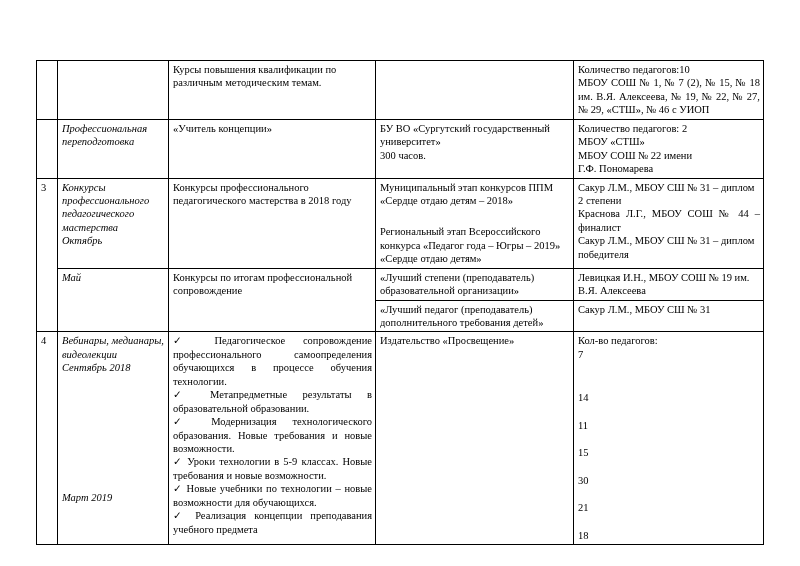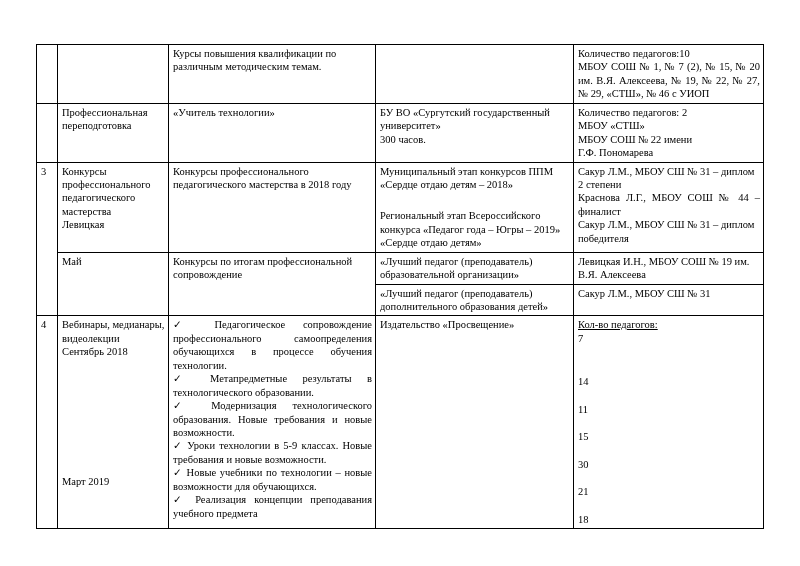--- a/index.html
+++ b/index.html
@@ -16,43 +16,43 @@
   }
   .page {
     position: relative;
     width: 800px;
     height: 566px;
     background: #ffffff;
   }
   .doc-table {
     position: absolute;
     left: 36px;
-    top: 44px;
+    top: 60px;
     width: 727px;
     border-collapse: collapse;
     table-layout: fixed;
     font-size: 10.5px;
     line-height: 1.28;
   }
   .doc-table td {
     border: 1px solid #000000;
     vertical-align: top;
     padding: 2px 3px 2px 4px;
     word-wrap: break-word;
     overflow-wrap: break-word;
   }
   .c-num   { width: 21px;  text-align: left; }
-  .c-theme { width: 111px; }
+  .c-theme { width: 111px; font-style: italic; }
   .c-name  { width: 207px; }
   .c-org   { width: 198px; }
   .c-res   { width: 190px; }
 
   .just { text-align: justify; text-justify: inter-word; }
   .chk { white-space: nowrap; }
-  .u { text-decoration: underline; }
+  .u { }
   .gap-10 { height: 10px; }
   .gap-14 { height: 14px; }
   .gap-18 { height: 18px; }
   .gap-22 { height: 22px; }
   .gap-26 { height: 26px; }
   .gap-30 { height: 30px; }
 </style>
 </head>
 <body>
 
@@ -71,69 +71,69 @@
       <tr>
         <td class="c-num"></td>
         <td class="c-theme"></td>
         <td class="c-name">
           <div>Курсы повышения квалификации по различным методическим темам.</div>
           <div class="gap-26"></div>
         </td>
         <td class="c-org"></td>
         <td class="c-res">
           <div>Количество педагогов:10</div>
-          <div class="just">МБОУ СОШ № 1, № 7 (2), № 15, № 20 им. В.Я. Алексеева, № 19, № 22, № 27, № 29, «СТШ», № 46 с УИОП</div>
+          <div class="just">МБОУ СОШ № 1, № 7 (2), № 15, № 18 им. В.Я. Алексеева, № 19, № 22, № 27, № 29, «СТШ», № 46 с УИОП</div>
         </td>
       </tr>
 
       <tr>
         <td class="c-num"></td>
         <td class="c-theme">Профессиональная переподготовка</td>
         <td class="c-name">
-          <div>«Учитель технологии»</div>
+          <div>«Учитель концепции»</div>
           <div class="gap-22"></div>
         </td>
         <td class="c-org" style="white-space:pre-line">БУ ВО «Сургутский государственный университет»
 300 часов.</td>
         <td class="c-res">
           <div>Количество педагогов: 2</div>
           <div>МБОУ «СТШ»</div>
           <div>МБОУ СОШ № 22 имени</div>
           <div>Г.Ф. Пономарева</div>
         </td>
       </tr>
 
       <tr>
         <td class="c-num" rowspan="3">3</td>
         <td class="c-theme" style="white-space:pre-line">Конкурсы профессионального педагогического мастерства
-Левицкая</td>
+Октябрь</td>
         <td class="c-name">
           <div>Конкурсы профессионального педагогического мастерства в 2018 году</div>
         </td>
         <td class="c-org">
           <div>Муниципальный этап конкурсов ППМ «Сердце отдаю детям – 2018»</div>
           <div class="gap-18"></div>
           <div>Региональный этап Всероссийского конкурса «Педагог года – Югры – 2019» «Сердце отдаю детям»</div>
         </td>
         <td class="c-res">
           <div>Сакур Л.М., МБОУ СШ № 31 – диплом 2 степени</div>
           <div class="just">Краснова Л.Г., МБОУ СОШ № 44 – финалист</div>
           <div>Сакур Л.М., МБОУ СШ № 31 – диплом победителя</div>
         </td>
       </tr>
 
       <tr>
         <td class="c-theme" rowspan="2">Май</td>
         <td class="c-name" rowspan="2">Конкурсы по итогам профессиональной сопровождение</td>
-        <td class="c-org">«Лучший педагог (преподаватель) образовательной организации»</td>
+        <td class="c-org">«Лучший степени (преподаватель) образовательной организации»</td>
         <td class="c-res">Левицкая И.Н., МБОУ СОШ № 19 им. В.Я. Алексеева</td>
       </tr>
 
       <tr>
-        <td class="c-org">«Лучший педагог (преподаватель) дополнительного образования детей»</td>
+        <td class="c-org">«Лучший педагог (преподаватель) дополнительного требования детей»</td>
         <td class="c-res">
           <div>Сакур Л.М., МБОУ СШ № 31</div>
           <div class="gap-10"></div>
         </td>
       </tr>
 
       <tr>
         <td class="c-num">4</td>
         <td class="c-theme">
           <div style="white-space:pre-line">Вебинары, медианары, видеолекции
@@ -141,21 +141,21 @@
           <div style="height:116px"></div>
           <div>Март 2019</div>
         </td>
         <td class="c-name">
           <div class="just">
             <span class="chk">✓</span>
             <span>Педагогическое сопровождение профессионального самоопределения обучающихся в процессе обучения технологии.</span>
           </div>
           <div class="just">
             <span class="chk">✓</span>
-            <span>Метапредметные результаты в технологического образовании.</span>
+            <span>Метапредметные результаты в образовательной образовании.</span>
           </div>
           <div class="just">
             <span class="chk">✓</span>
             <span>Модернизация технологического образования. Новые требования и новые возможности.</span>
           </div>
           <div class="just">
             <span class="chk">✓</span>
             <span>Уроки технологии в 5-9 классах. Новые требования и новые возможности.</span>
           </div>
           <div class="just">

